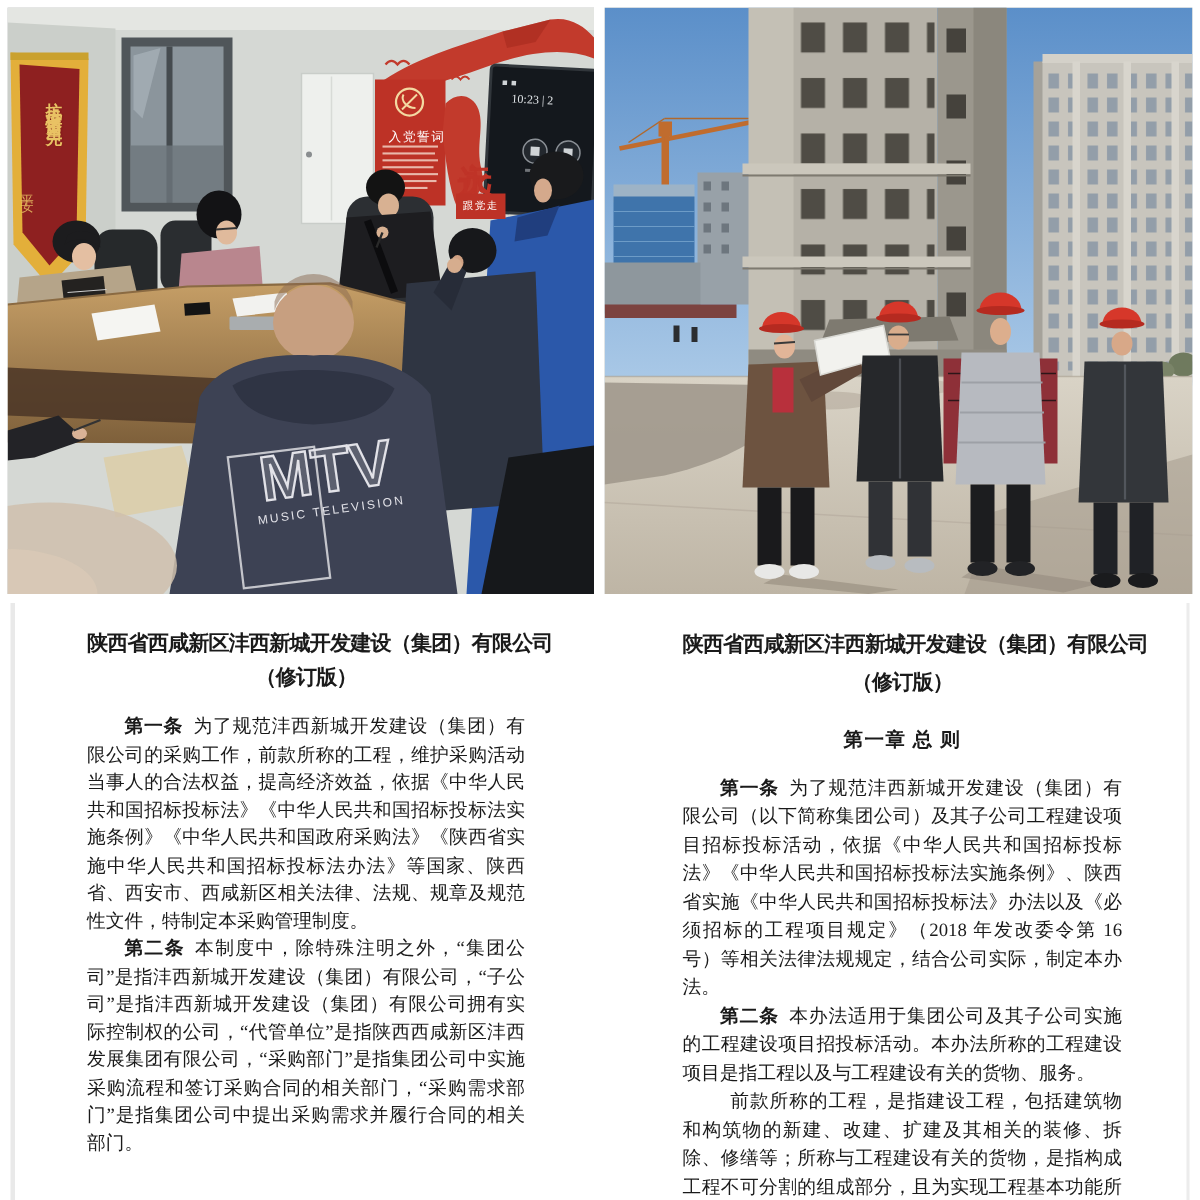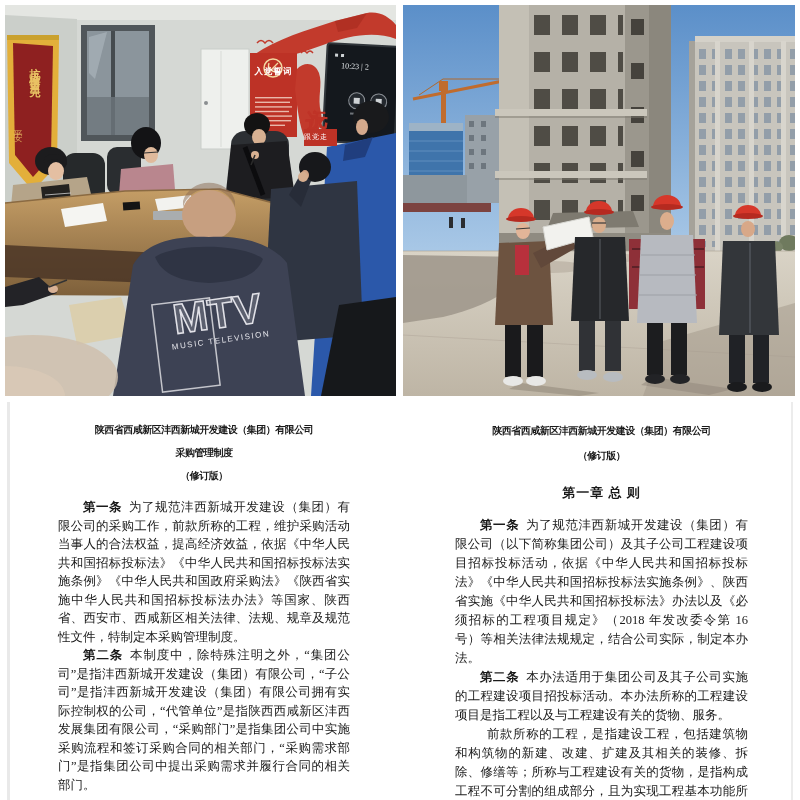--- a/index.html
+++ b/index.html
@@ -11,42 +11,42 @@
   .photo.left{left:5px;width:391px;}
   .photo.right{left:403px;width:392px;}
   .photo svg{display:block;width:100%;height:100%;}
 
   
   .ov{position:absolute;line-height:1;white-space:nowrap;}
   .banner-main{left:24px;top:54px;writing-mode:vertical-rl;color:#e9c264;
                font-weight:bold;font-size:11px;letter-spacing:3px;text-shadow:0 0 1px #7a1c16;}
   .banner-side{left:8px;top:118px;writing-mode:vertical-rl;color:#e9c264;
                font-size:9px;letter-spacing:2px;opacity:.85;}
-  .oath-title{left:245px;top:62px;width:47px;text-align:center;color:#ffffff;
-              font-weight:bold;font-size:8.5px;letter-spacing:1px;}
+  .oath-title{left:245px;top:82px;width:47px;text-align:right;color:#ffffff;
+              font-weight:normal;font-size:8.5px;letter-spacing:1px;}
   .slogan-big{left:300px;top:84px;writing-mode:vertical-rl;color:#bf3327;
               font-weight:bold;font-size:23px;letter-spacing:2px;}
   .stamp{left:299px;top:124px;width:33px;height:17px;background:#bd3226;color:#fff;
-         font-size:7px;line-height:17px;letter-spacing:1px;}
+         font-size:7px;line-height:17px;text-align:center;letter-spacing:1px;}
   .tv-time{left:336px;top:58px;color:#dfe3e6;font-size:8px;transform:rotate(3deg);}
   .mtv{left:148px;top:288px;width:130px;transform:rotate(-8deg);text-align:center;}
   .mtv .logo{display:block;font-size:42px;font-weight:bold;
              color:rgba(232,232,238,0.18);-webkit-text-stroke:1.5px #e2e2e8;
              font-family:"Liberation Sans",sans-serif;}
   .mtv .cap{display:block;margin-top:2px;font-size:8px;letter-spacing:1.5px;
             color:#e2e2e8;font-family:"Liberation Sans",sans-serif;}
 
   
   .doc{position:absolute;top:402px;height:398px;background:#ffffff;box-sizing:border-box;}
   .doc-left{left:7px;width:387px;padding:16px 44px 0 51px;}
   .doc-right{left:400px;width:393px;padding:16px 45px 0 55px;}
   .doc-left .page-edge{position:absolute;left:0;top:0;width:3px;height:398px;background:#e9e9e9;}
   .doc-right .page-edge{position:absolute;right:0;top:0;width:2px;height:398px;background:#ececec;}
 
-  .doc-title{text-align:center;font-weight:bold;font-size:10px;line-height:23px;
+  .doc-title{text-align:center;font-weight:bold;font-size:14px;line-height:23px;
              letter-spacing:-0.5px;white-space:nowrap;}
   .doc-right .doc-title{line-height:25px;}
   .doc-chapter{text-align:center;font-weight:bold;font-size:13px;margin-top:13px;letter-spacing:1px;}
   .doc-right .doc-chapter{margin-top:16px;}
   .doc-body{margin-top:11px;font-size:12.5px;line-height:18.5px;text-align:justify;}
   .doc-right .doc-body{margin-top:14px;line-height:19px;}
   .doc-body p{margin:0;text-indent:2em;}
   .doc-body .lead{font-weight:bold;margin-right:.55em;}
 </style>
 </head>
@@ -368,21 +368,20 @@
       <ellipse cx="334" cy="382" rx="10" ry="5" fill="#1a1b1d"></ellipse>
       <ellipse cx="359" cy="382" rx="10" ry="5" fill="#1a1b1d"></ellipse>
     </g>
   </svg>
 </div>
 
 <div class="doc doc-left">
   <div class="page-edge"></div>
   <div class="doc-title">
     <div>陕西省西咸新区沣西新城开发建设（集团）有限公司</div>
-    <div>采购管理制度</div>
     <div>（修订版）</div>
   </div>
   <div class="doc-body">
     <p><span class="lead">第一条</span><span>为了规范沣西新城开发建设（集团）有限公司的采购工作，前款所称的工程，维护采购活动当事人的合法权益，提高经济效益，依据《中华人民共和国招标投标法》《中华人民共和国招标投标法实施条例》《中华人民共和国政府采购法》《陕西省实施中华人民共和国招标投标法办法》等国家、陕西省、西安市、西咸新区相关法律、法规、规章及规范性文件，特制定本采购管理制度。</span></p>
     <p><span class="lead">第二条</span><span>本制度中，除特殊注明之外，“集团公司”是指沣西新城开发建设（集团）有限公司，“子公司”是指沣西新城开发建设（集团）有限公司拥有实际控制权的公司，“代管单位”是指陕西西咸新区沣西发展集团有限公司，“采购部门”是指集团公司中实施采购流程和签订采购合同的相关部门，“采购需求部门”是指集团公司中提出采购需求并履行合同的相关部门。</span></p>
 
   </div>
 </div>
 
 <div class="doc doc-right">

